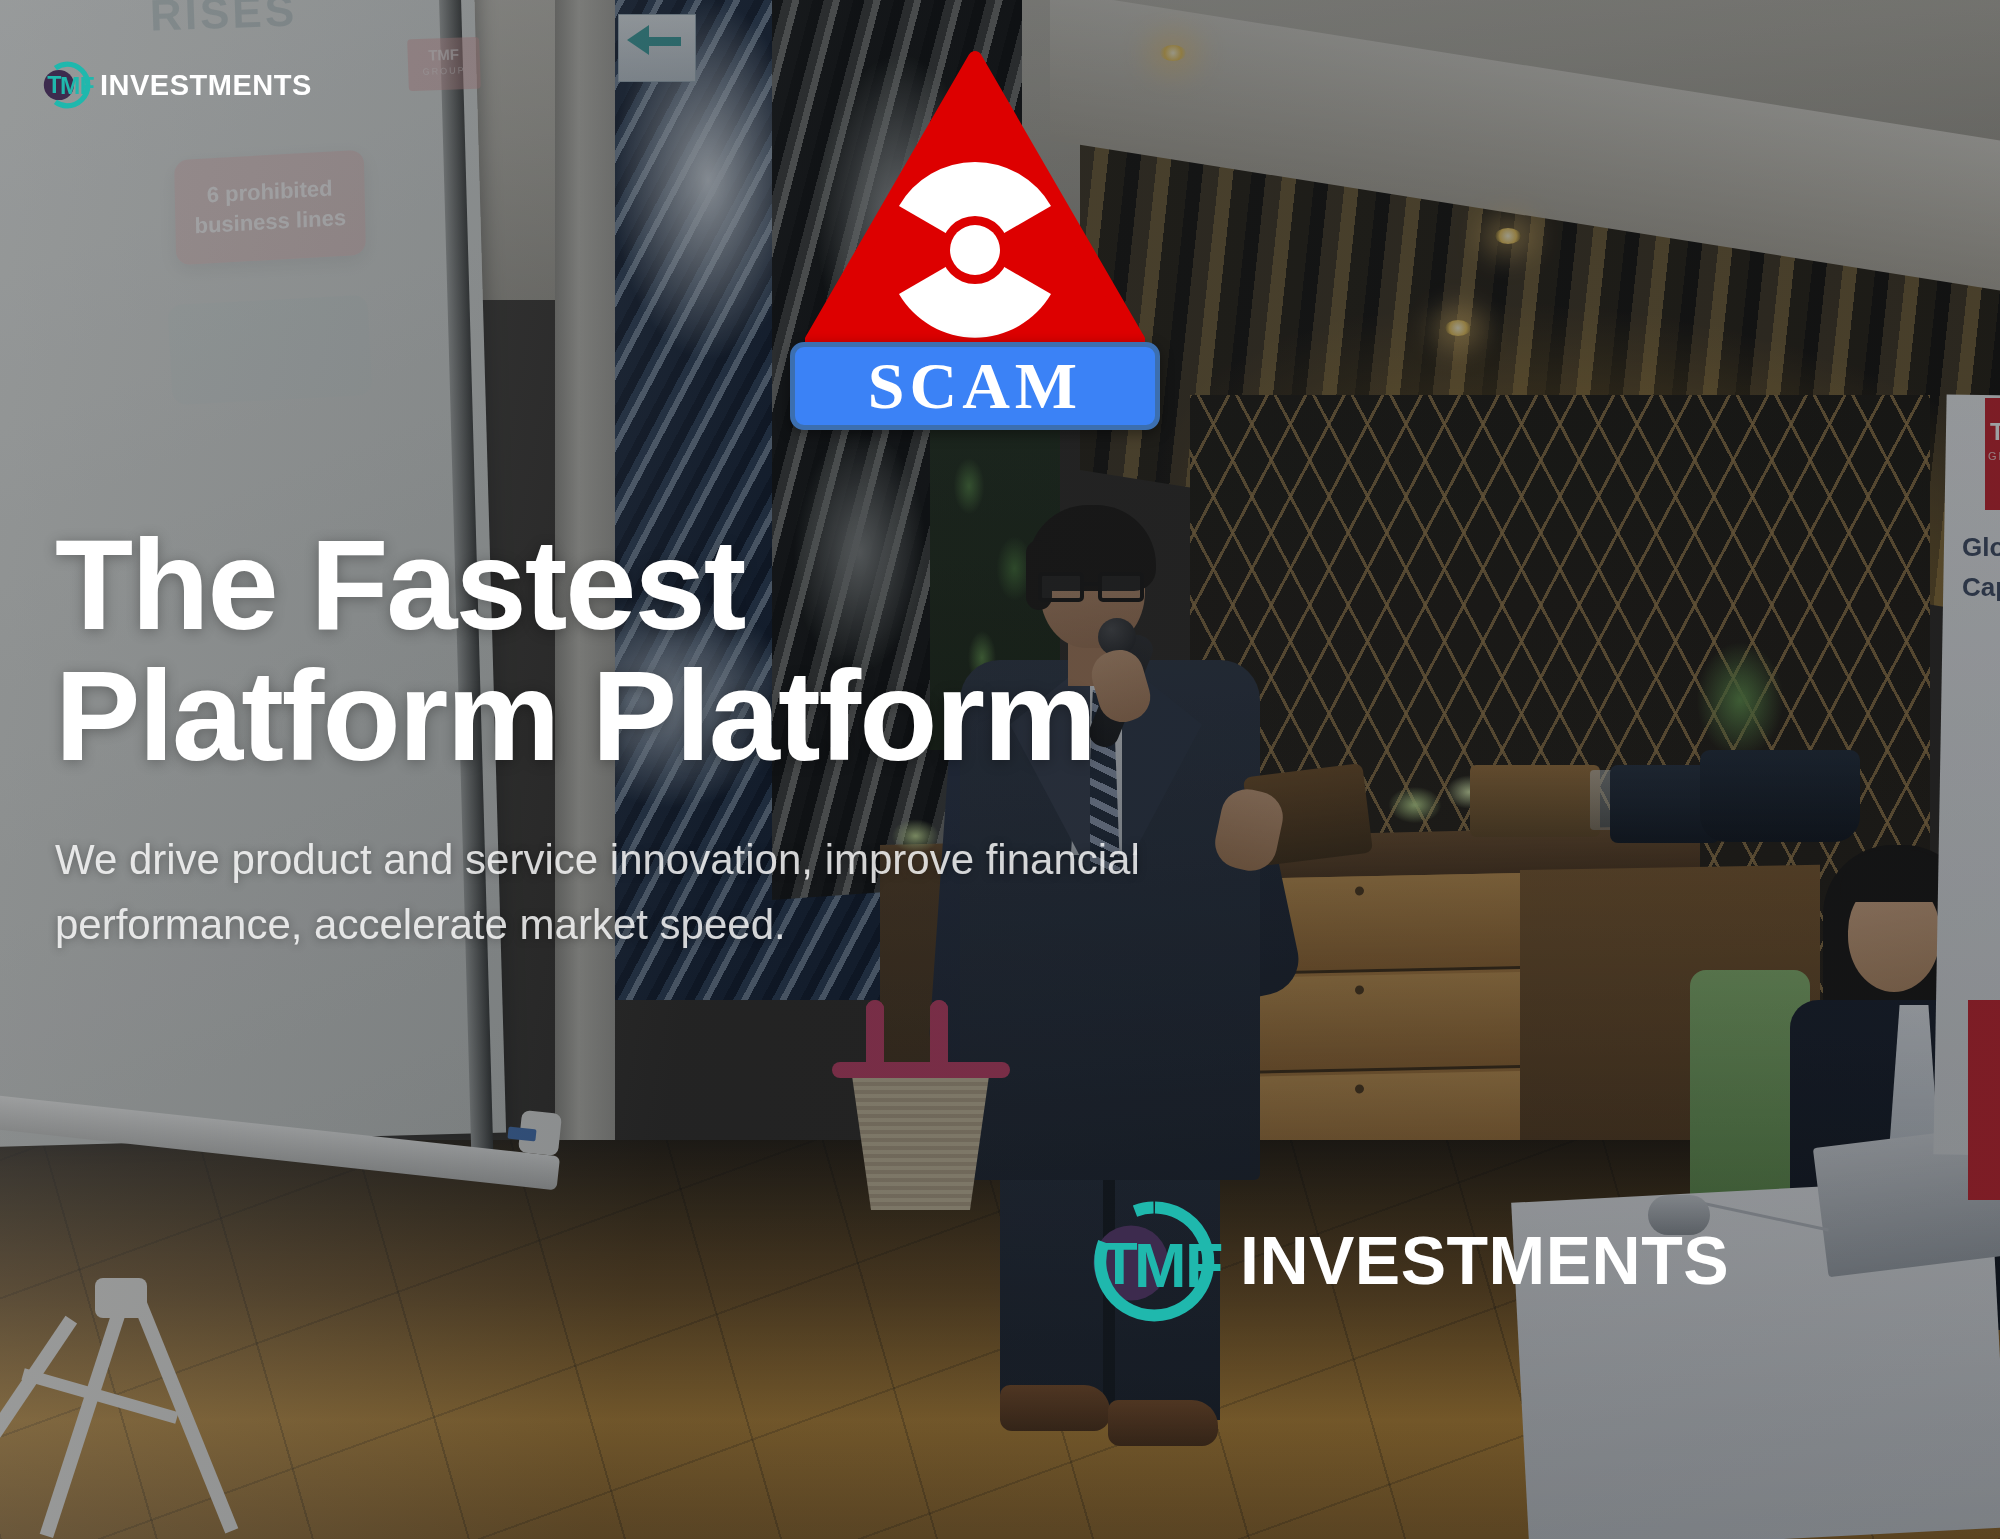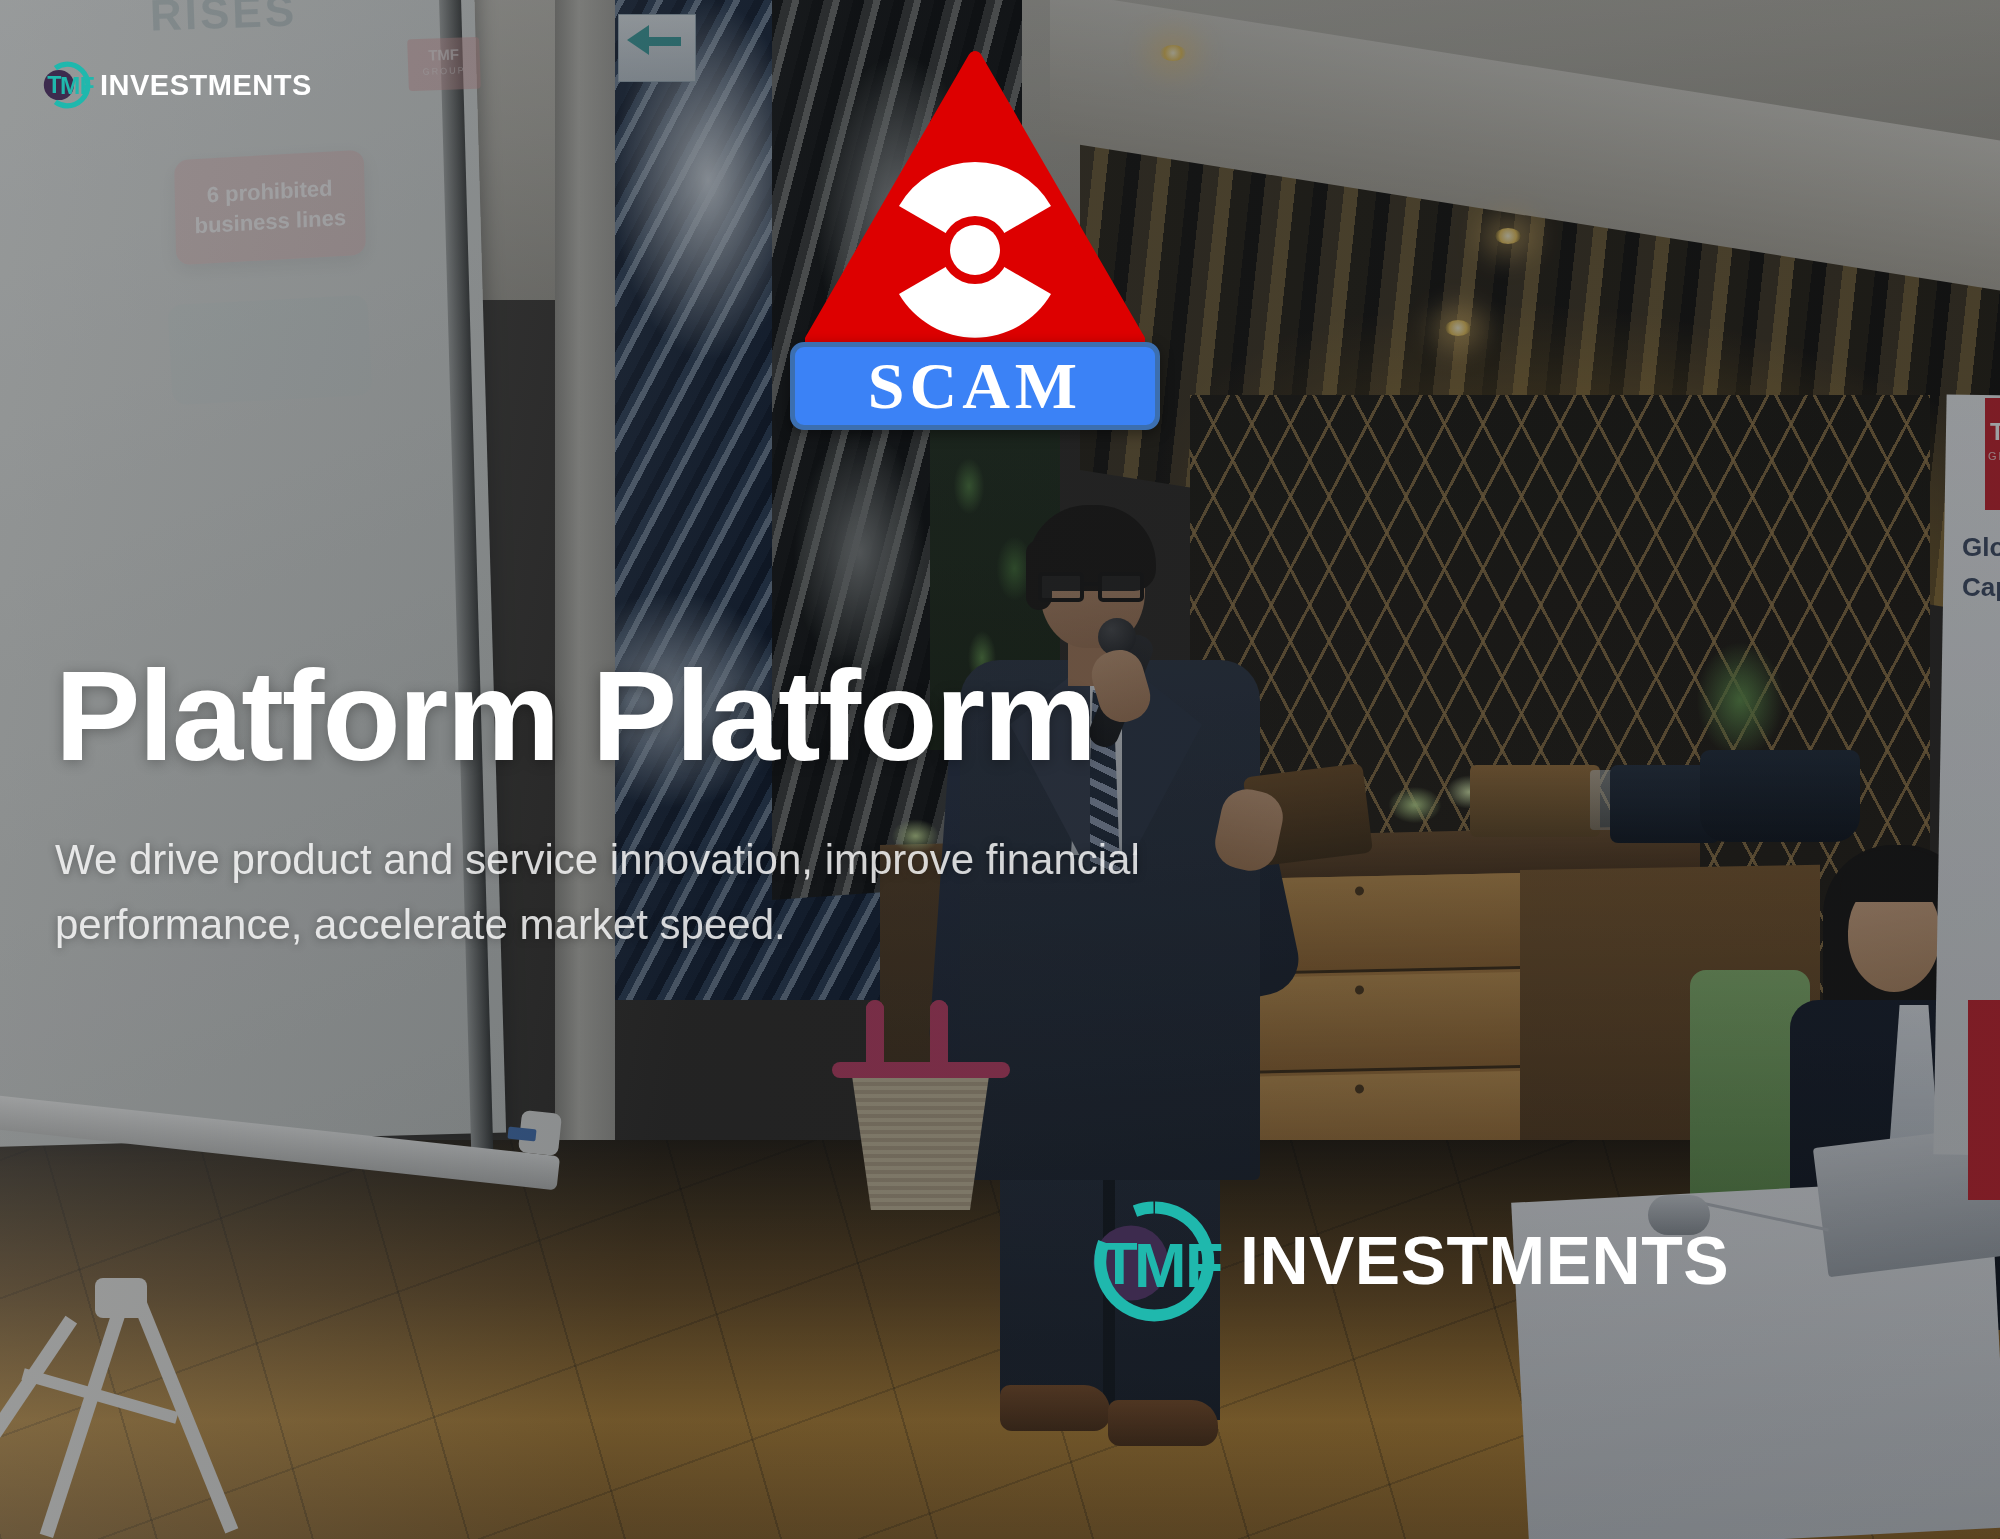--- a/index.html
+++ b/index.html
@@ -520,21 +520,21 @@
         </g>
       </svg>
     </div>
     <div class="scam-plate">
       <span>SCAM</span>
     </div>
   </div>
 
   <div class="hero">
     <h1>
-      <br>
+      <span>The Fastest</span><br>
       <span>Platform Platform</span>
     </h1>
     <p>We drive product and service innovation, improve financial performance, accelerate market speed.</p>
   </div>
 
   <div class="logo-bl">
     <svg width="150" height="150" viewBox="0 0 100 100">
       <circle cx="34" cy="52" r="25" fill="#3D2B4E"></circle>
       <path d="M50 15 A36 36 0 1 1 49 15" fill="none" stroke="#1FB8AD" stroke-width="8" stroke-dasharray="196 30" stroke-dashoffset="14"></path>
       <text x="14" y="66" font-family="Liberation Sans, sans-serif" font-size="40" font-weight="bold" fill="#1FB8AD">T</text>

